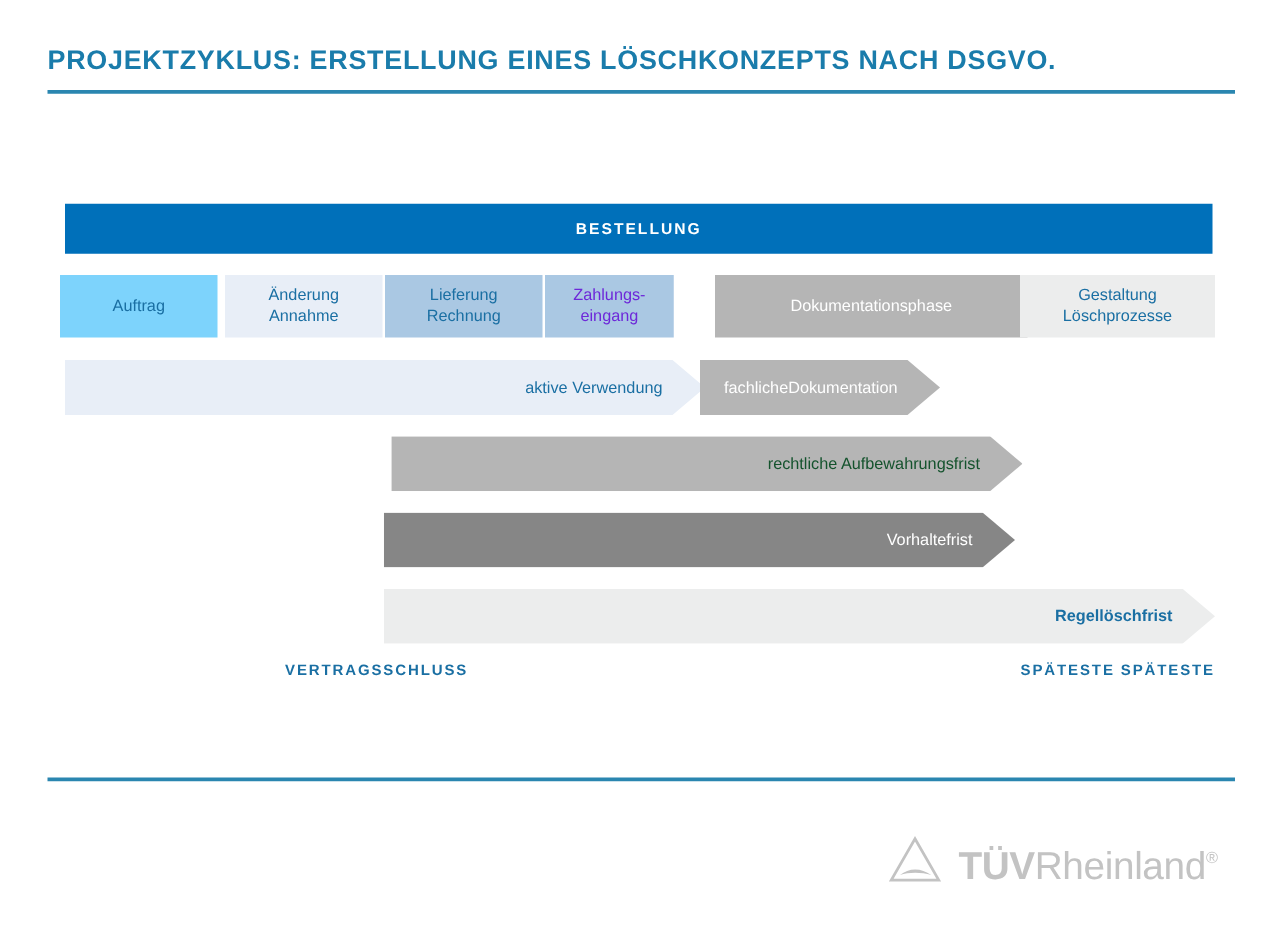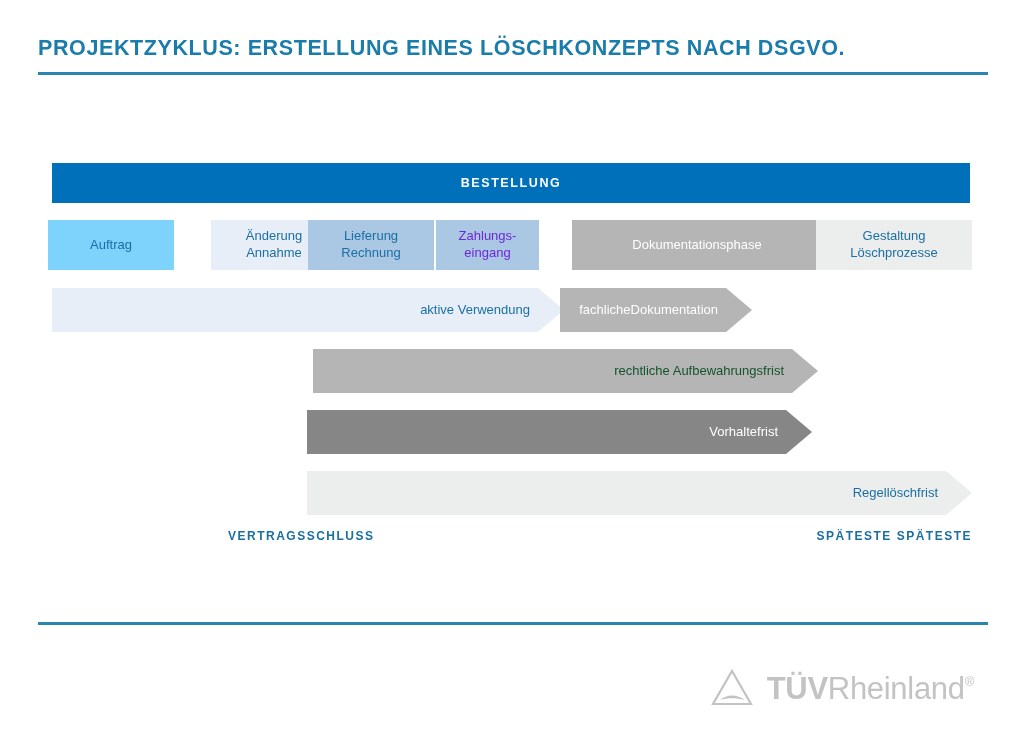--- a/index.html
+++ b/index.html
@@ -79,21 +79,21 @@
     color:#1a6fa3;
     white-space:nowrap;
   }
   .endcap.left{left:228px;}
   .endcap.right{right:52px;text-align:right;}
 
   
   .logo{
     position:absolute;
     right:50px; bottom:40px;
-    display:flex;align-items:center;gap:13px;
+    display:flex;align-items:flex-end;gap:13px;
     color:#c3c3c3;
   }
   .logo-mark{width:44px;height:40px;display:block;}
   .logo-text{
     font-size:31px;
     letter-spacing:-0.3px;
     white-space:nowrap;
     line-height:1;
     display:flex;align-items:flex-start;
   }
@@ -112,21 +112,21 @@
   <div class="order-bar" style="background: rgb(0, 112, 186); color: rgb(255, 255, 255);">
     <span>BESTELLUNG</span>
   </div>
 
   <div id="phase-layer">
       <div class="phase" style="left: 48px; width: 126px; background: #7dd3fc; color: rgb(26, 111, 163);">
         <div>
           <span>Auftrag</span>
         </div>
       </div>
-      <div class="phase" style="left: 180px; width: 126px; background: rgb(232, 238, 247); color: rgb(26, 111, 163); margin-left: 31px;">
+      <div class="phase" style="left: 180px; width: 126px; background: rgb(232, 238, 247); color: rgb(26, 111, 163);">
         <div>
           <span>Änderung</span>
           <span>Annahme</span>
         </div>
       </div>
       <div class="phase" style="left: 308px; width: 126px; background: rgb(170, 200, 227); color: rgb(26, 111, 163);">
         <div>
           <span>Lieferung</span>
           <span>Rechnung</span>
         </div>
@@ -156,21 +156,21 @@
       <div class="arrow" style="left: 560px; top: 288px; width: 192px; background: rgb(181, 181, 181); color: rgb(255, 255, 255); clip-path: polygon(0px 0px, 166px 0px, 192px 50%, 166px 100%, 0px 100%);">
         <div class="lbl" style="padding-right: 34px;"><span>fachliche</span><span>Dokumentation</span></div>
       </div>
       <div class="arrow" style="left: 313px; top: 349px; width: 505px; background: rgb(181, 181, 181); color: #14532d; clip-path: polygon(0px 0px, 479px 0px, 505px 50%, 479px 100%, 0px 100%);">
         <div class="lbl" style="padding-right: 34px;"><span>rechtliche Aufbewahrungsfrist</span></div>
       </div>
       <div class="arrow" style="left: 307px; top: 410px; width: 505px; background: rgb(134, 134, 134); color: rgb(255, 255, 255); clip-path: polygon(0px 0px, 479px 0px, 505px 50%, 479px 100%, 0px 100%);">
         <div class="lbl" style="padding-right: 34px;"><span>Vorhaltefrist</span></div>
       </div>
       <div class="arrow" style="left: 307px; top: 471px; width: 665px; background: rgb(236, 237, 237); color: rgb(26, 111, 163); clip-path: polygon(0px 0px, 639px 0px, 665px 50%, 639px 100%, 0px 100%);">
-        <div class="lbl" style="padding-right: 34px;"><span>Regellöschfrist</span></div>
+        <div class="lbl" style="padding-right: 34px; font-weight: bold;"><span>Regellöschfrist</span></div>
       </div>
     </div>
 
   <div class="endcap left" style="color: rgb(26, 111, 163); text-align: right;">VERTRAGSSCHLUSS</div>
   <div class="endcap right" style="color: rgb(26, 111, 163);">SPÄTESTE SPÄTESTE</div>
 
   <div class="rule-bottom" style="background: rgb(42, 134, 176);"></div>
 
   <div class="logo" style="color: rgb(195, 195, 195);">
     <svg class="logo-mark" viewBox="0 0 44 40">

